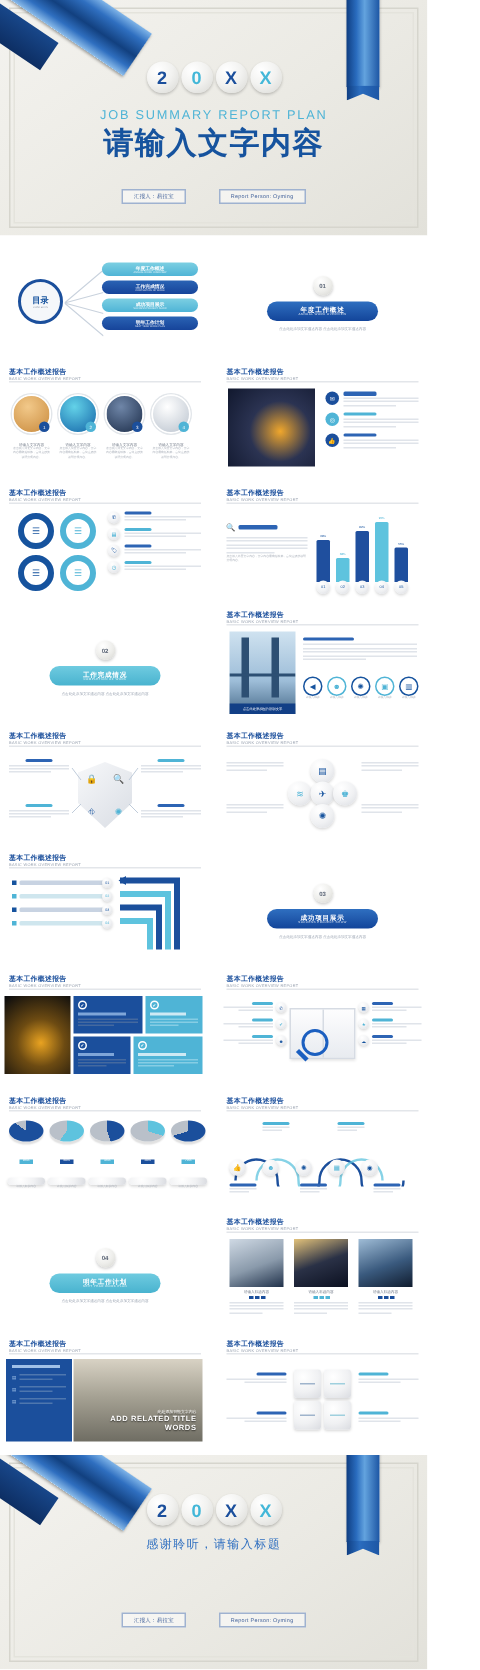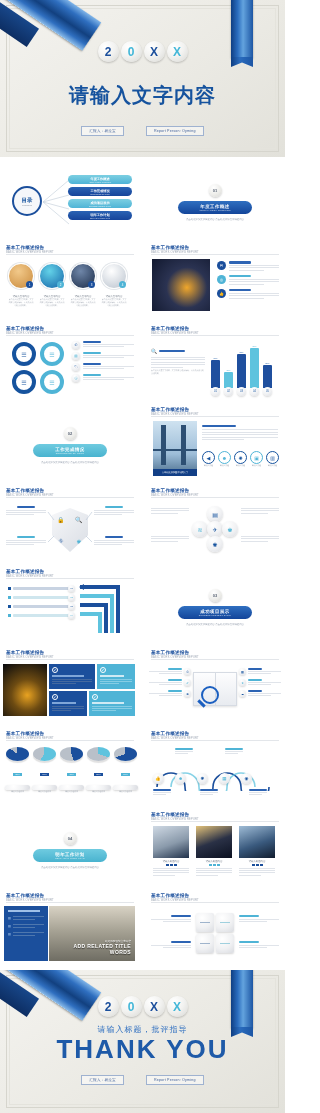--- a/index.html
+++ b/index.html
@@ -103,20 +103,21 @@
           <span class="bc">0</span>
         </div>
       <div class="ball">
           <span class="bd">X</span>
         </div>
       <div class="ball">
           <span class="bc">X</span>
         </div>
     </div>
 
+    <div class="cover-en" style="top:71px;">JOB SUMMARY REPORT PLAN</div>
     <div class="cover-cn" style="top:82px;">请输入文字内容</div>
 
     <div class="cover-tags" style="top:126px;">
       <div class="tag">汇报人：易拉宝</div>
       <div class="tag">Report Person: Oyming</div>
     </div>
   </div>
   <div class="rowgap" style="top:157px;"></div>
 
   <div class="slide halfL" style="top:160px;height:78px;">
@@ -940,22 +941,21 @@
           <span class="bc">0</span>
         </div>
       <div class="ball">
           <span class="bd">X</span>
         </div>
       <div class="ball">
           <span class="bc">X</span>
         </div>
     </div>
 
-    <div class="thanks-cn" style="top:54px;">请输入标题，批评指导</div>
-    <div class="thanks-en" style="top:64px;">THANK YOU</div>
+    <div class="thanks-cn" style="top:54px;">感谢聆听，请输入标题</div>
 
     <div class="cover-tags" style="top:105px;">
       <div class="tag">汇报人：易拉宝</div>
       <div class="tag">Report Person: Oyming</div>
     </div>
   </div>
 
 </div>
 
 </body></html>

